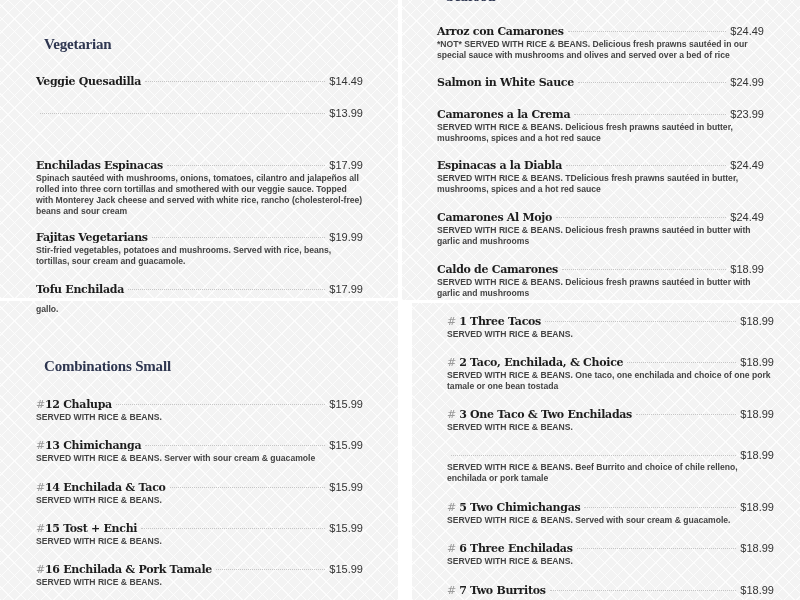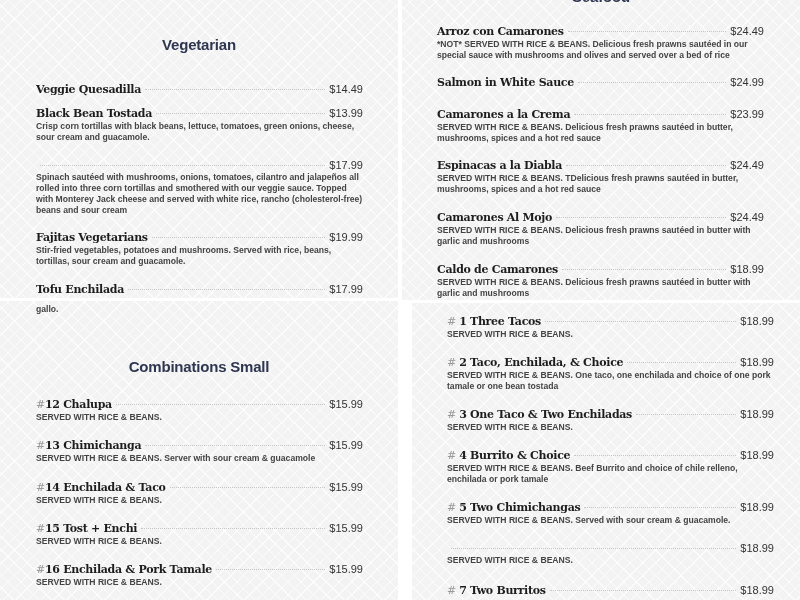--- a/index.html
+++ b/index.html
@@ -14,23 +14,23 @@
     background-image:
       repeating-linear-gradient(45deg, rgba(255,255,255,0.75) 0 1px, transparent 1px 9px),
       repeating-linear-gradient(-45deg, rgba(255,255,255,0.75) 0 1px, transparent 1px 9px);
   }
   #p-tl { left:0; top:0; width:398px; height:298px; }
   #p-tr { left:402px; top:0; width:398px; height:300px; }
   #p-bl { left:0; top:301px; width:398px; height:299px; }
   #p-br { left:412px; top:303px; width:398px; height:297px; }
 
   .section-title {
-    position:absolute; left:0; width:100%; text-align:center;
-    font-family:Liberation Sans, sans-serif; font-weight:bold;
-    font-size:15px; color:#2e3650; letter-spacing:-0.2px;
+    position:absolute; left:0; width:100%; 
+    font-family:Liberation Serif, serif; font-weight:bold;
+    font-size:15px; color:#2e3650; letter-spacing:-0.2px;padding-left:44px;
   }
   .item { position:absolute; left:36px; width:327px; }
   #p-tr .item, #p-br .item { left:35px; }
   .item-head { display:flex; align-items:baseline; }
   .item-name {
     font-family:"DejaVu Serif", serif; font-weight:bold;
     font-size:11px; color:#1d1d1d; white-space:nowrap; letter-spacing:-0.3px;text-align:right;
   }
   .item-name .num { color:#9a9a9a; font-weight:normal; }
   .leader { flex:1; border-bottom:1px dotted #c6c6c6; margin:0 4px; transform:translateY(-3px); }
@@ -41,39 +41,38 @@
     font-family:"Liberation Sans", sans-serif; font-size:8.6px; line-height:11px;
     color:#444; margin-top:1px; font-weight:bold;
   }
 </style>
 </head>
 <body>
 
 <div class="panel" id="p-tl">
   <div class="section-title" style="top:36px">Vegetarian</div>
 
-  <div class="item" style="top:83px">
+  <div class="item" style="top:75px">
     <div class="item-head">
         <span class="item-name">Veggie Quesadilla</span>
         <span class="leader"></span>
         <span class="item-price">$14.49</span>
       </div>
   </div>
 
   <div class="item" style="top:107px">
     <div class="item-head">
-        <span class="item-name">Black Bean Tostada</span>
         <span class="leader"></span>
         <span class="item-price">$13.99</span>
       </div>
-    <div class="item-desc">Crisp corn tortillas with black beans, lettuce, tomatoes, green onions, cheese, sour cream and guacamole.</div>
   </div>
 
   <div class="item" style="top:159px">
     <div class="item-head">
+        <span class="item-name">Enchiladas Espinacas</span>
         <span class="leader"></span>
         <span class="item-price">$17.99</span>
       </div>
     <div class="item-desc">Spinach sautéed with mushrooms, onions, tomatoes, cilantro and jalapeños all rolled into three corn tortillas and smothered with our veggie sauce. Topped with Monterey Jack cheese and served with white rice, rancho (cholesterol-free) beans and sour cream</div>
   </div>
 
   <div class="item" style="top:231px">
     <div class="item-head">
         <span class="item-name">Fajitas Vegetarians</span>
         <span class="leader"></span>
@@ -221,38 +220,38 @@
     <div class="item-head">
         <span class="item-name"><span class="num"># </span><span>3 One Taco &amp; Two Enchiladas</span></span>
         <span class="leader"></span>
         <span class="item-price">$18.99</span>
       </div>
     <div class="item-desc">SERVED WITH RICE &amp; BEANS.</div>
   </div>
 
   <div class="item" style="top:146px">
     <div class="item-head">
-        <span class="item-name"><span class="num"># </span><span>4 Burrito &amp; Choice</span></span>
         <span class="leader"></span>
         <span class="item-price">$18.99</span>
       </div>
     <div class="item-desc">SERVED WITH RICE &amp; BEANS. Beef Burrito and choice of chile relleno, enchilada or pork tamale</div>
   </div>
 
   <div class="item" style="top:198px">
     <div class="item-head">
         <span class="item-name"><span class="num"># </span><span>5 Two Chimichangas</span></span>
         <span class="leader"></span>
         <span class="item-price">$18.99</span>
       </div>
     <div class="item-desc">SERVED WITH RICE &amp; BEANS. Served with sour cream &amp; guacamole.</div>
   </div>
 
   <div class="item" style="top:239px">
     <div class="item-head">
+        <span class="item-name"><span class="num"># </span><span>6 Three Enchiladas</span></span>
         <span class="leader"></span>
         <span class="item-price">$18.99</span>
       </div>
     <div class="item-desc">SERVED WITH RICE &amp; BEANS.</div>
   </div>
 
   <div class="item" style="top:281px">
     <div class="item-head">
         <span class="item-name"><span class="num"># </span><span>7 Two Burritos</span></span>
         <span class="leader"></span>

